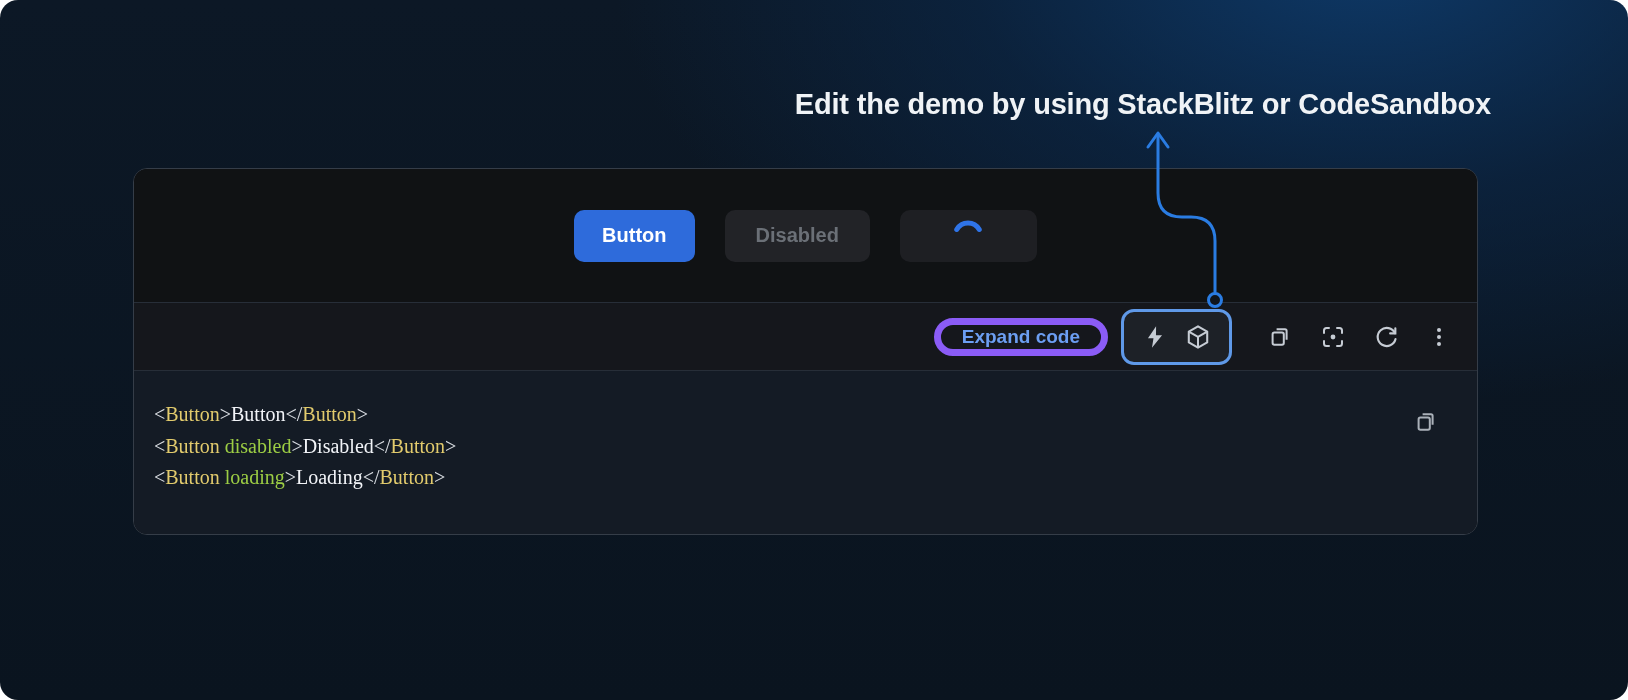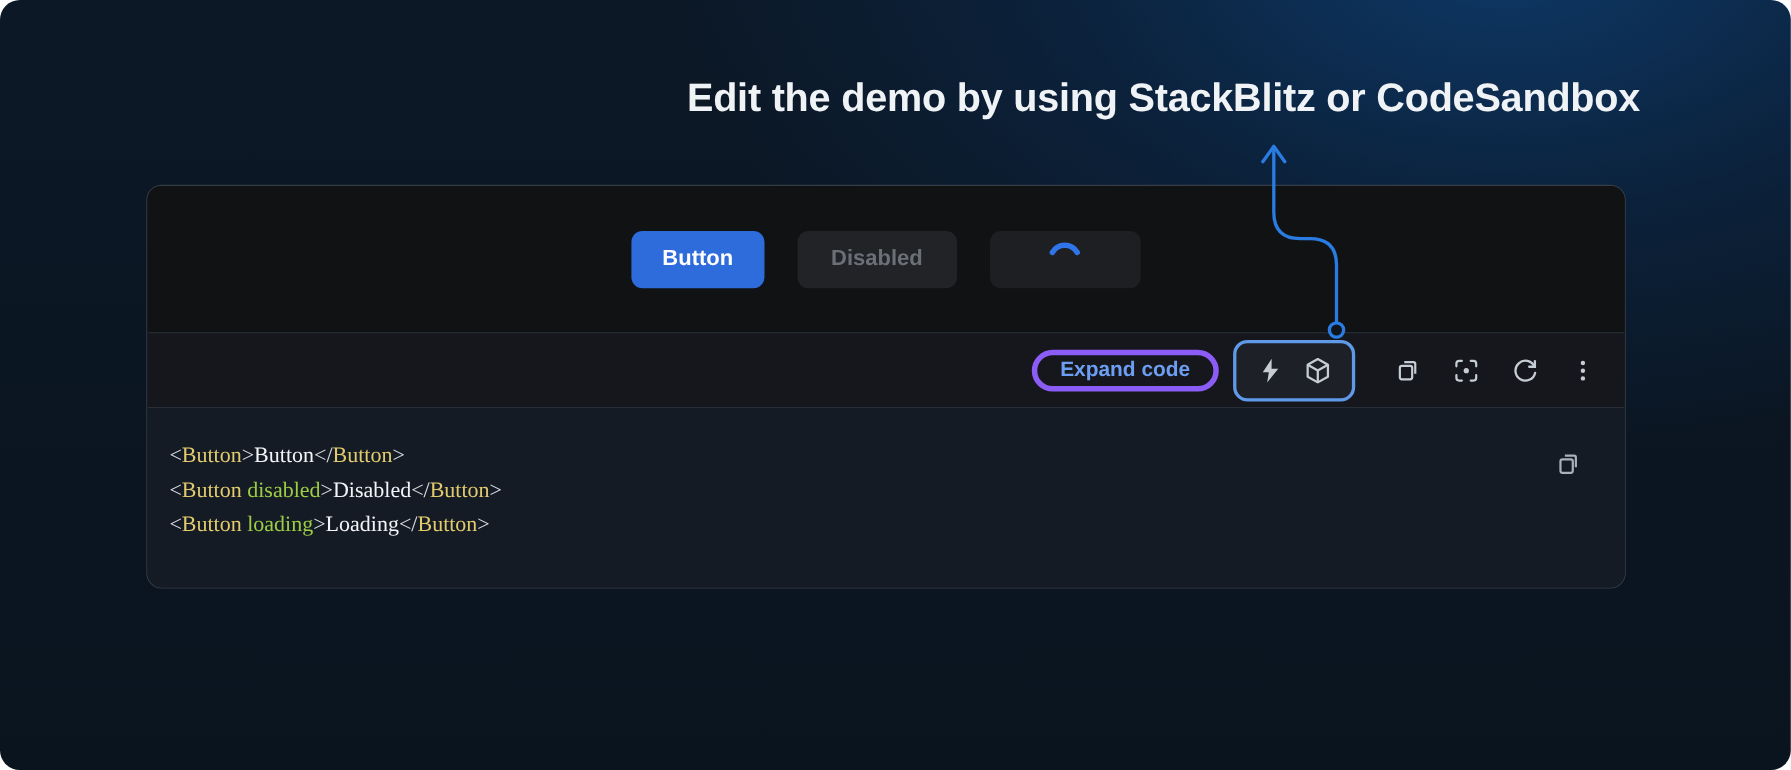--- a/index.html
+++ b/index.html
@@ -6,22 +6,22 @@
   html, body { width: 1628px; height: 700px; background: #ffffff; font-family: "Liberation Sans", "DejaVu Sans", sans-serif; }
   .panel {
     position: absolute; inset: 0; width: 1628px; height: 700px;
     border-radius: 18px; overflow: hidden;
     background-color: #0a141f;
     background-image:
       radial-gradient(1050px 620px at 84% -6%, rgba(14,60,110,0.9) 0%, rgba(11,42,78,0.55) 38%, rgba(10,20,31,0) 72%),
       linear-gradient(180deg, #0c1826 0%, #0a141f 100%);
   }
   .annotation {
-    position: absolute; top: 68px; right: 137px;
-    font-size: 36px; font-weight: 700; color: #f0f3f6; letter-spacing: -0.2px;
+    position: absolute; top: 88px; right: 137px;
+    font-size: 29px; font-weight: 700; color: #f0f3f6; letter-spacing: -0.2px;
     white-space: nowrap;
   }
   .arrow-overlay { position: absolute; inset: 0; pointer-events: none; z-index: 6; }
 
   .card {
     position: absolute; left: 133px; top: 168px; width: 1345px; height: 367px;
     border: 1px solid #353d48; border-radius: 14px; overflow: hidden;
     background: #101214;
   }
   .demo-row {
@@ -39,21 +39,21 @@
   .spinner { display: block; }
 
   .toolbar {
     height: 69px; background: #15171c;
     border-top: 1px solid #272e38; border-bottom: 1px solid #272e38;
     display: flex; align-items: center; justify-content: flex-end;
     padding-right: 25px;
   }
   .pill {
     height: 38px; padding: 0 21px; margin-right: 13px;
-    border: 5px solid #8b5cf6; border-radius: 19px; background: transparent;
+    border: 7px solid #8b5cf6; border-radius: 19px; background: transparent;
     color: #6c9ef2; font-family: "Liberation Sans", sans-serif;
     font-size: 19px; font-weight: 600; cursor: pointer; white-space: nowrap;
   }
   .highlight-group {
     width: 111px; height: 56px; margin-right: 8px;
     border: 3px solid #5f99e8; border-radius: 13px; background: #1d2127;
     display: flex; align-items: center; justify-content: space-evenly;
   }
   .icon-btn {
     width: 26px; height: 26px; padding: 0; border: none; background: transparent;

